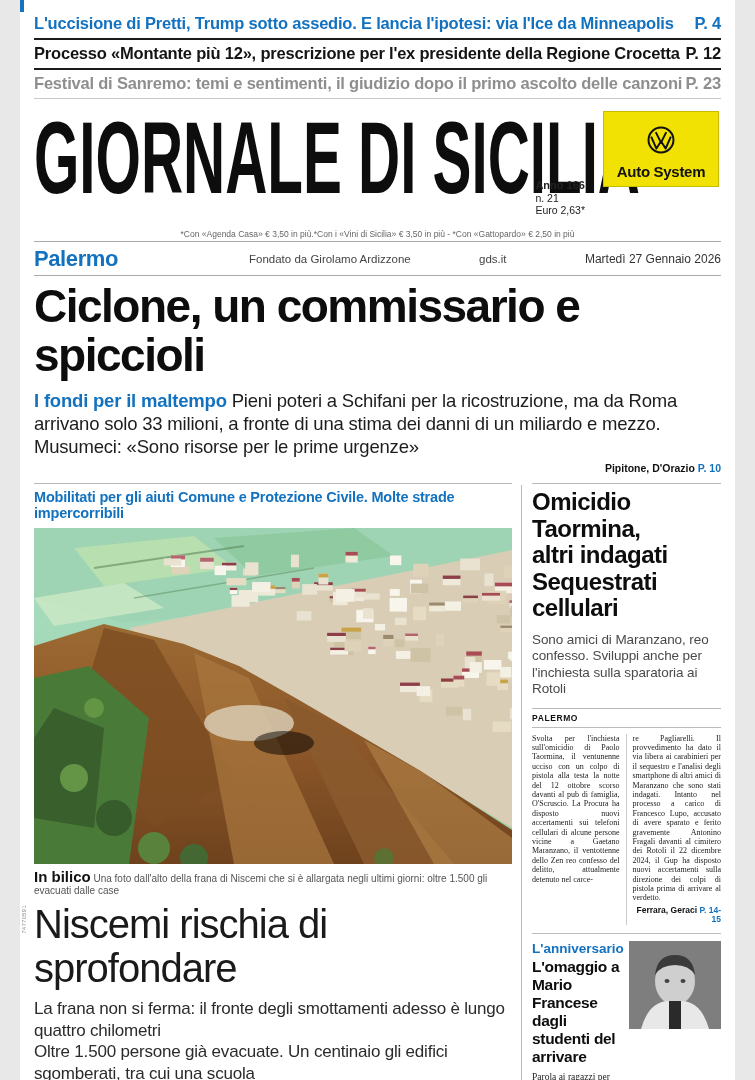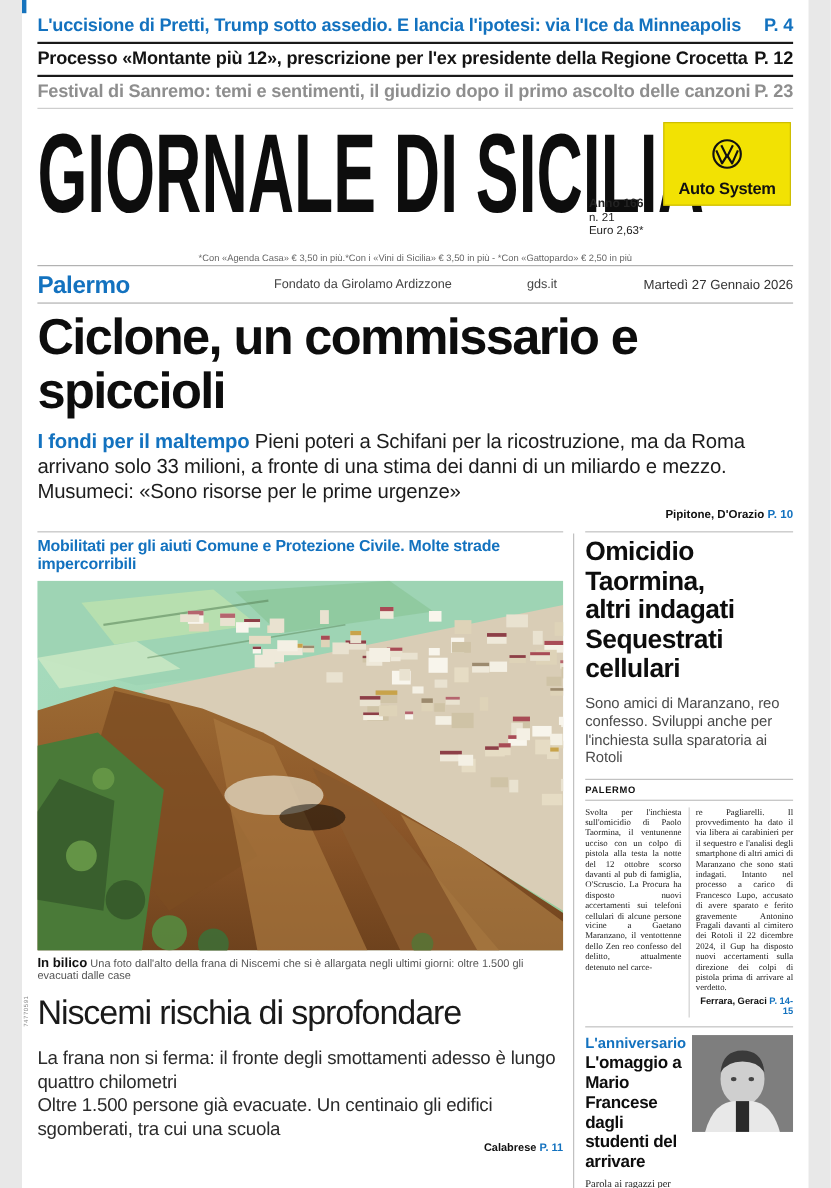--- a/index.html
+++ b/index.html
@@ -51,22 +51,22 @@
   
   .cols { display:flex; margin:9px 14px 0 14px; }
   .col-left { width:478px; }
   .vdiv { width:1px; background:#bbb; margin:2px 10px 6px 9px; }
   .col-right { flex:1; min-width:0; }
   .colrule { height:1px; background:#bbb; }
 
   .kicker { color:#1372bf; font-weight:bold; font-size:14.5px; letter-spacing:-0.2px; padding:5px 0 7px 0; }
   .photo-main { display:block; }
   .caption { margin-top:4px; font-size:10px; color:#555; }
-  .caption b { color:#111; font-size:12px; }
-  .col-left h2 { margin-top:6px; font-weight:normal; font-size:31px; line-height:44px; letter-spacing:-1px; color:#1a1a1a; }
+  .caption b { color:#111; font-size:15px; }
+  .col-left h2 { margin-top:6px; font-weight:normal; font-size:40px; line-height:44px; letter-spacing:-1px; color:#1a1a1a; }
   .col-left .deck2 { margin-top:8px; font-size:17px; line-height:21.5px; color:#2b2b2b; letter-spacing:-0.2px; white-space:pre-line; }
   .col-left .byline { text-align:right; font-size:10px; font-weight:bold; color:#111; margin-top:1px; }
 
   .col-right h3 { margin-top:5px; font-size:24px; line-height:26.5px; letter-spacing:-0.5px; color:#0d0d0d; font-weight:bold; white-space:pre-line; }
   .col-right .deck3 { margin-top:10px; font-size:13.5px; line-height:16.5px; color:#4a4a4a; letter-spacing:-0.1px; }
   .city-label { margin-top:10px; border-top:1px solid #bbb; border-bottom:1px solid #bbb;
     font-size:8.5px; font-weight:bold; letter-spacing:0.6px; padding:4px 0; color:#111; }
   .minicols { display:flex; margin-top:6px; }
   .minicol { width:50%; font-family:"Liberation Serif","DejaVu Serif",serif; font-size:8px; line-height:9.4px;
     text-align:justify; color:#1a1a1a; }

